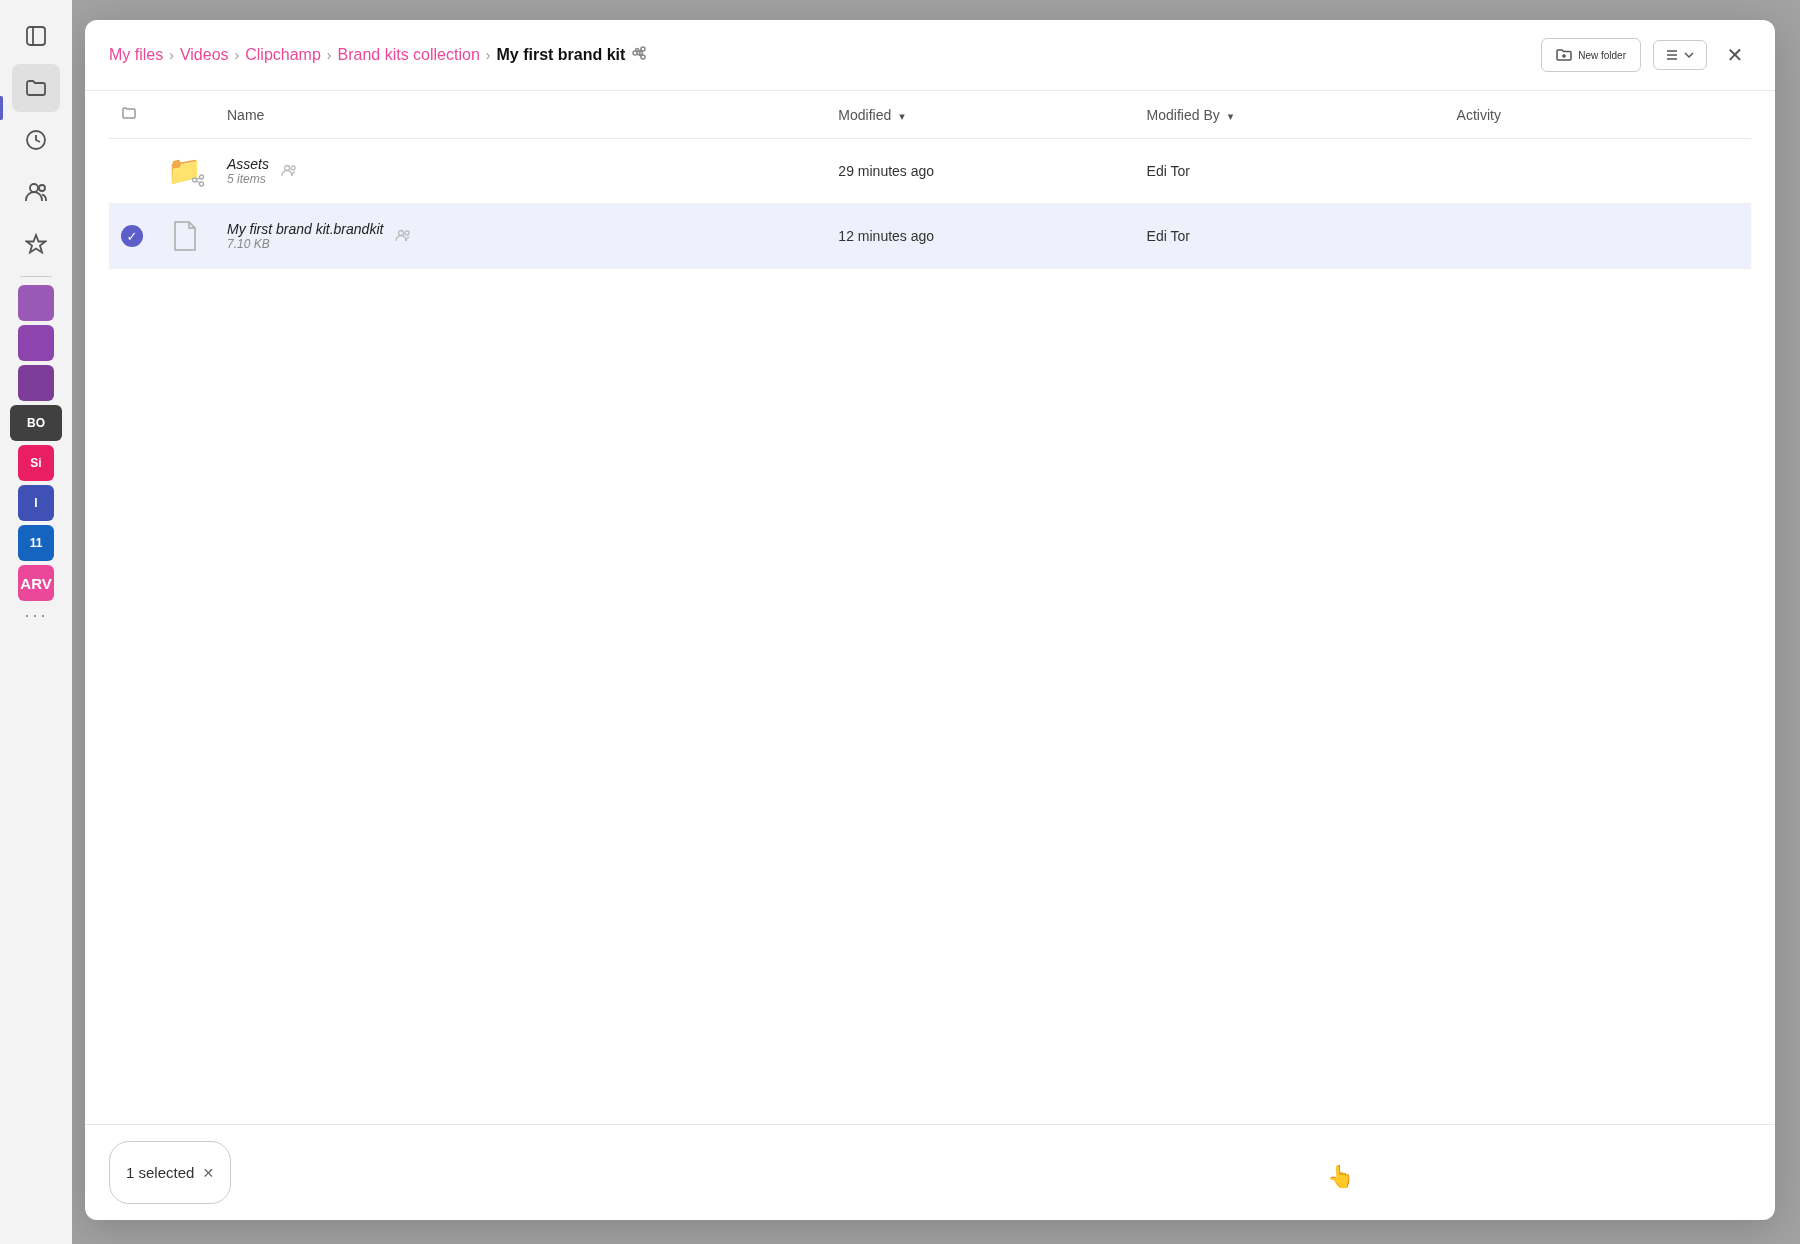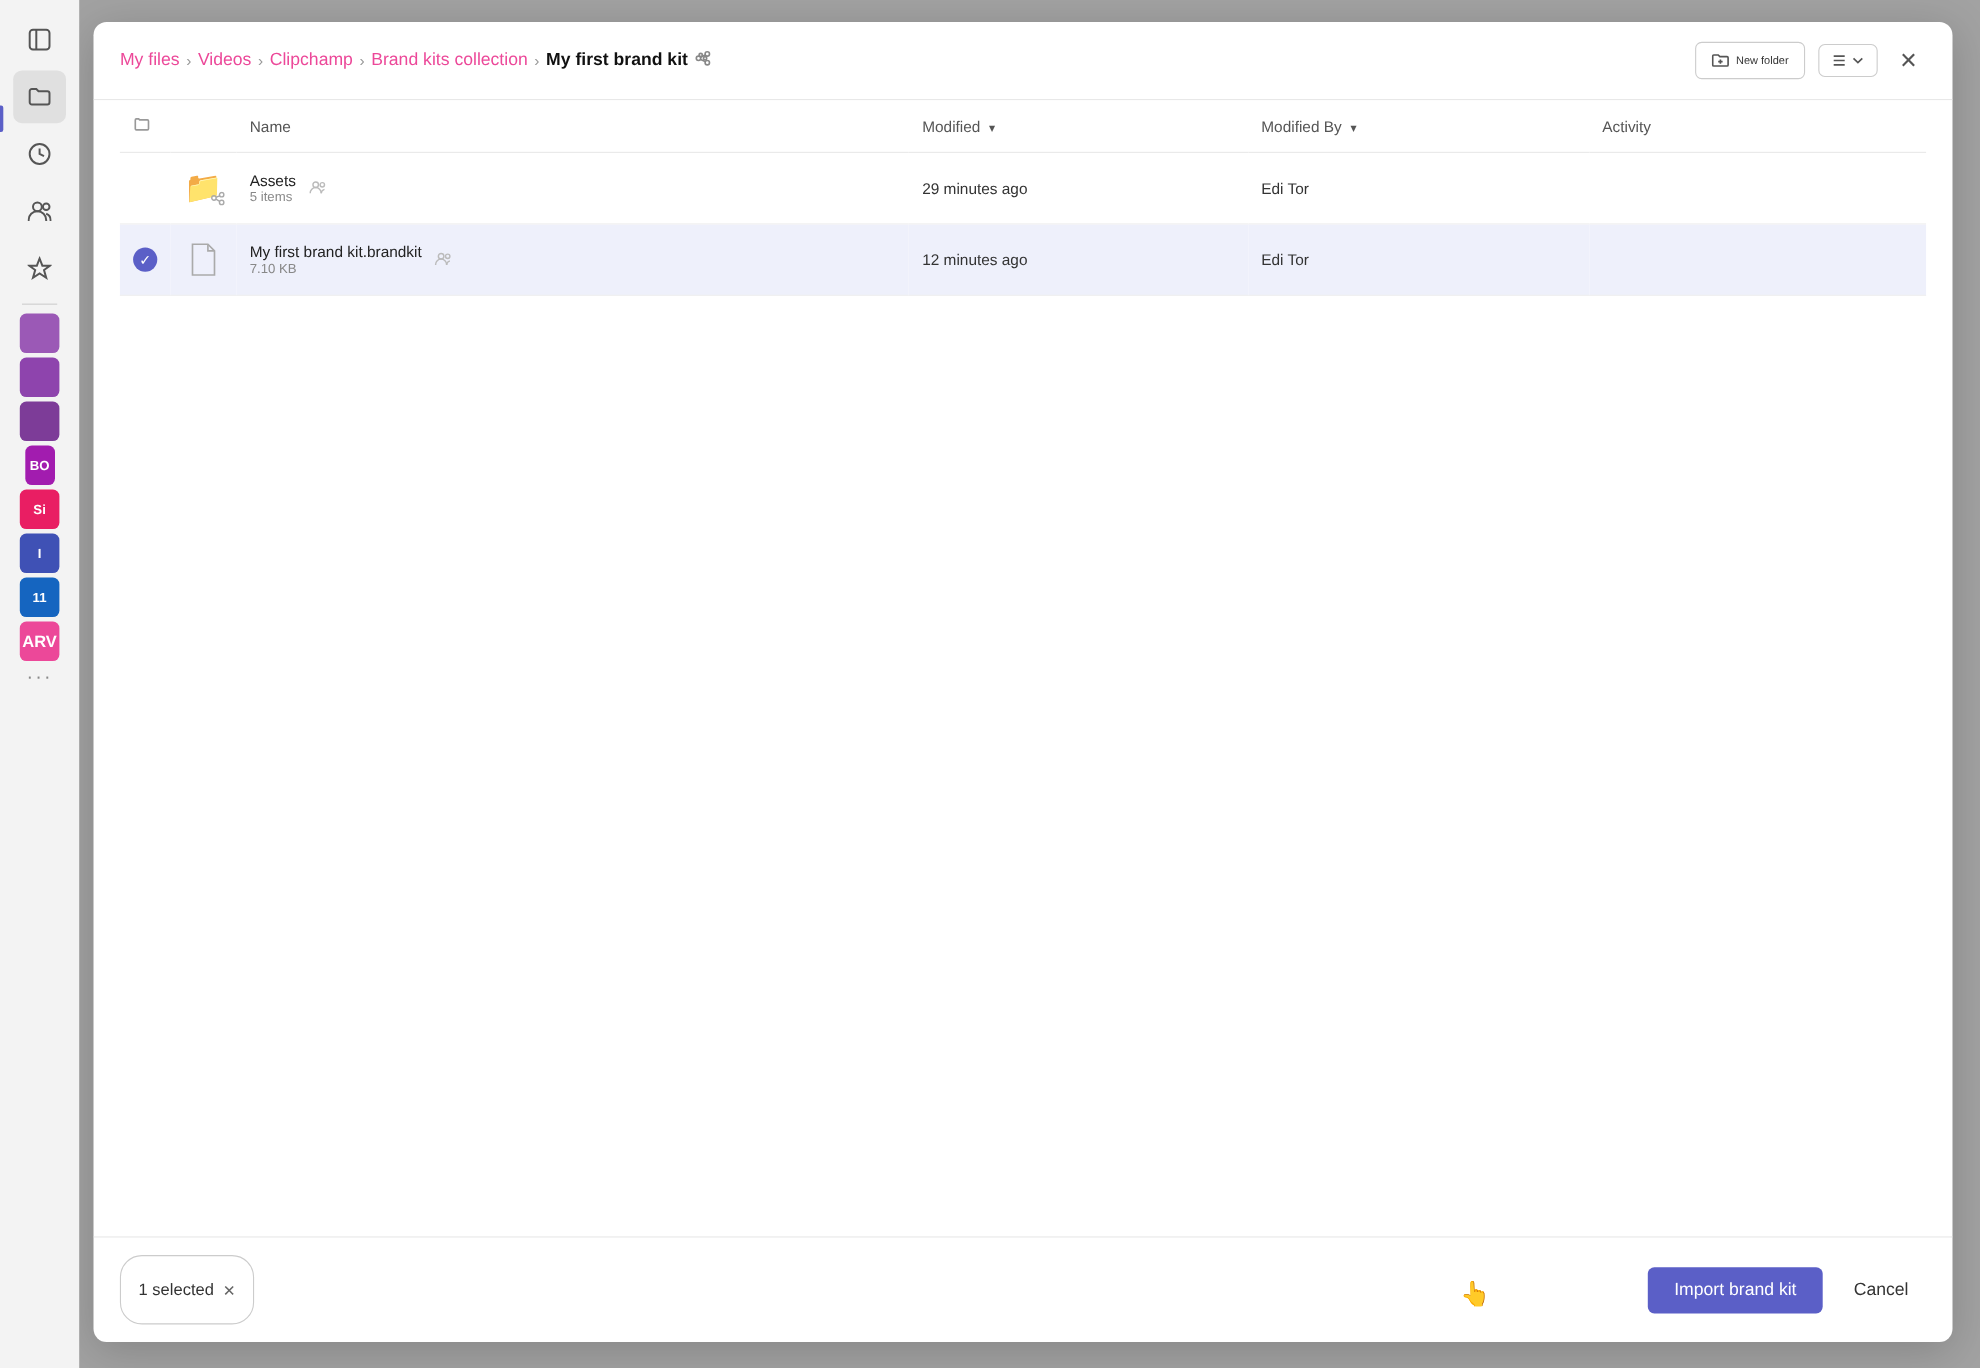--- a/index.html
+++ b/index.html
@@ -239,20 +239,21 @@
       padding: 14px 12px;
       font-size: 14px;
       color: #333;
       vertical-align: middle;
     }
 
     .file-name-cell {
       display: flex;
       align-items: center;
       gap: 4px;
+      font-style: italic;
     }
 
     .file-name-text {
       display: flex;
       flex-direction: column;
     }
 
     .file-name-main {
       font-size: 14px;
       font-weight: 500;
@@ -388,21 +389,21 @@
       <svg width="22" height="22" viewBox="0 0 22 22" fill="none" stroke="#555" stroke-width="1.8">
         <polygon points="11,2 13.5,8.5 20.5,8.5 15,12.5 17,19.5 11,15.5 5,19.5 7,12.5 1.5,8.5 8.5,8.5"></polygon>
       </svg>
     </div>
 
     <div class="sidebar-divider"></div>
 
     <div class="sidebar-app-icon" style="background:#9b59b6; width:36px; height:36px;"></div>
     <div class="sidebar-app-icon" style="background:#8e44ad; width:36px; height:36px;"></div>
     <div class="sidebar-app-icon" style="background:#7d3c98; width:36px; height:36px;"></div>
-    <div class="sidebar-app-icon" style="background:#a21caf; width:27px; height:36px; font-size:12px;">BO</div>
+    <div class="sidebar-app-icon" style="background:#404040; width:52px; height:36px; font-size:12px;">BO</div>
     <div class="sidebar-app-icon" style="background:#e91e63; width:36px; height:36px; font-size:12px;">Si</div>
     <div class="sidebar-app-icon" style="background:#3f51b5; width:36px; height:36px; font-size:12px;">I</div>
     <div class="sidebar-app-icon" style="background:#1565c0; width:36px; height:36px; font-size:12px;">11</div>
     <div class="sidebar-app-icon" style="background:#ec4899; width:36px; height:36px; font-size:15px;">ARV</div>
 
     <div class="sidebar-more">···</div>
   </div>
 
   <div class="dialog">
 
@@ -559,24 +560,20 @@
         </tbody>
       </table>
     </div>
 
     <div class="dialog-footer">
       <div class="selection-badge">
         <span>1 selected</span>
         <button class="selection-clear">✕</button>
       </div>
 
-      <div class="footer-right">
-        <button class="import-btn">Import brand kit</button>
-        <button class="cancel-btn">Cancel</button>
-      </div>
     </div>
 
     <div class="cursor-hand" style="position:absolute; bottom:30px; right:420px; font-size:22px; pointer-events:none;">
       👆
     </div>
 
   </div>
 </div>
 
 </body></html>

